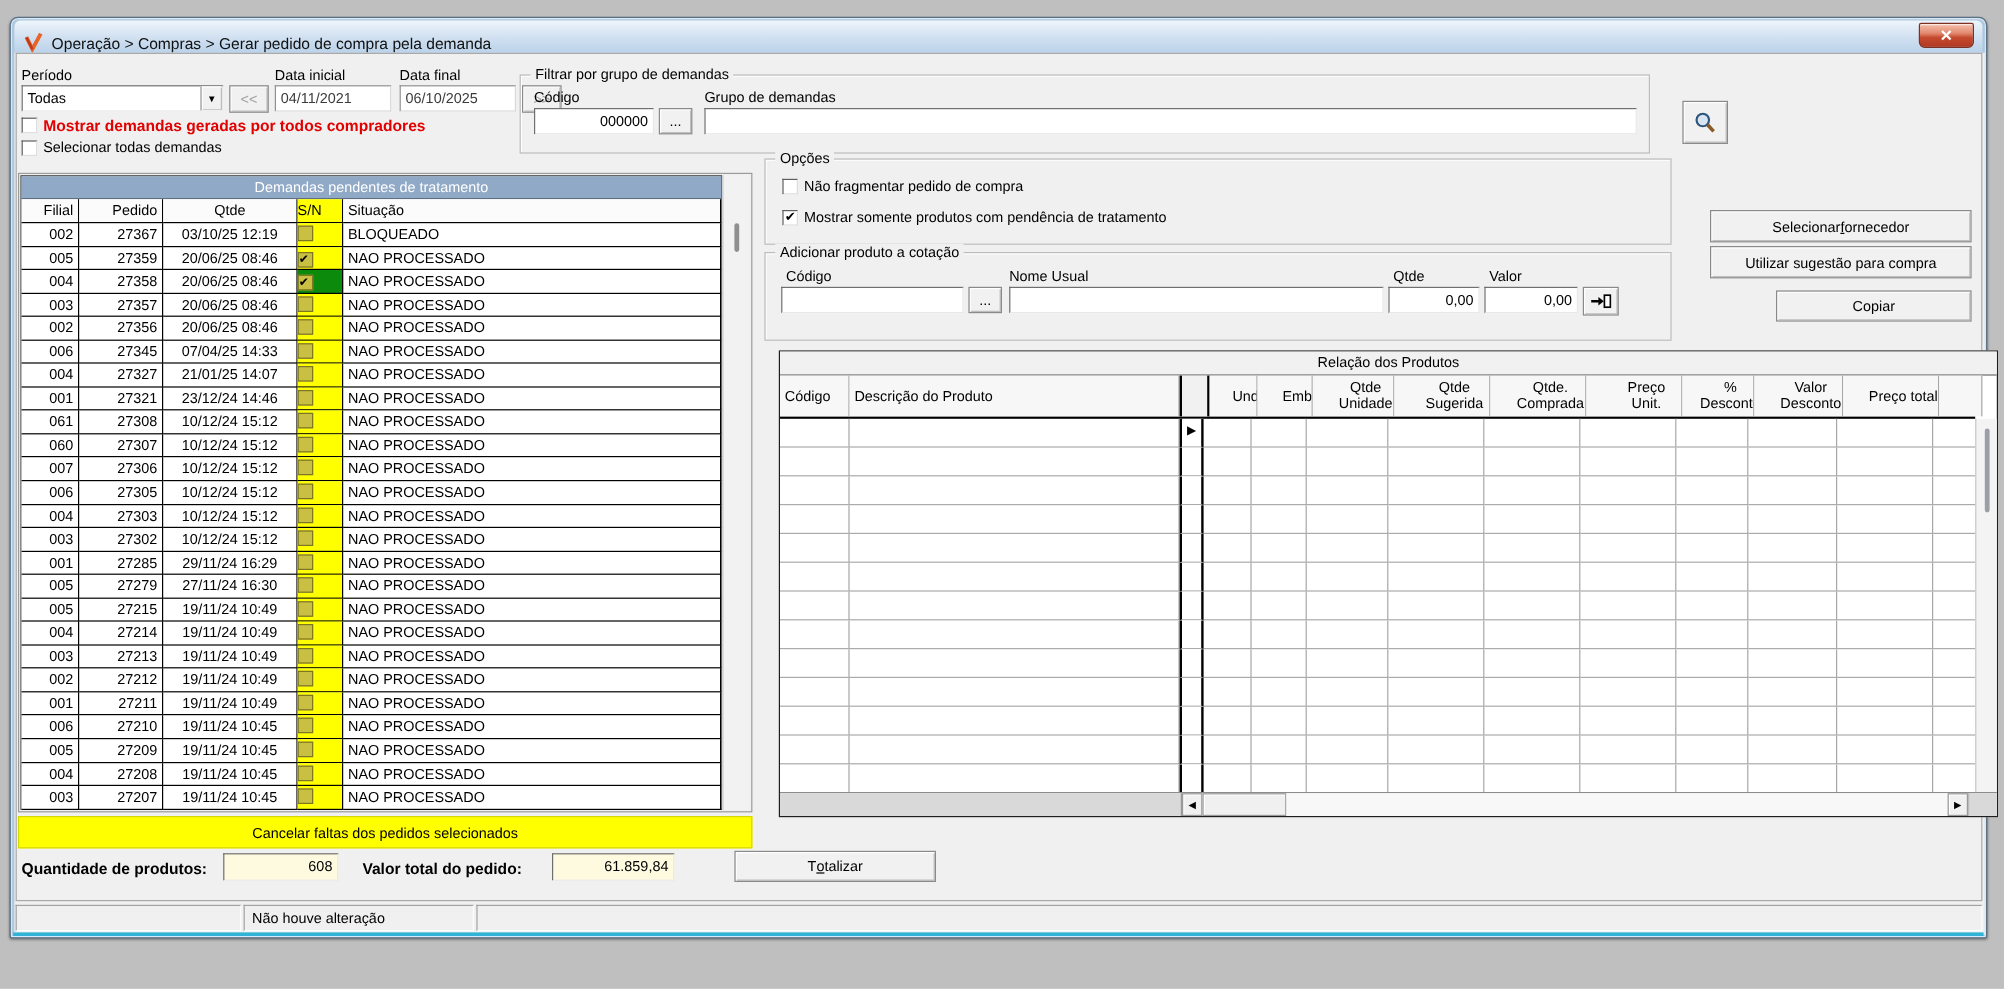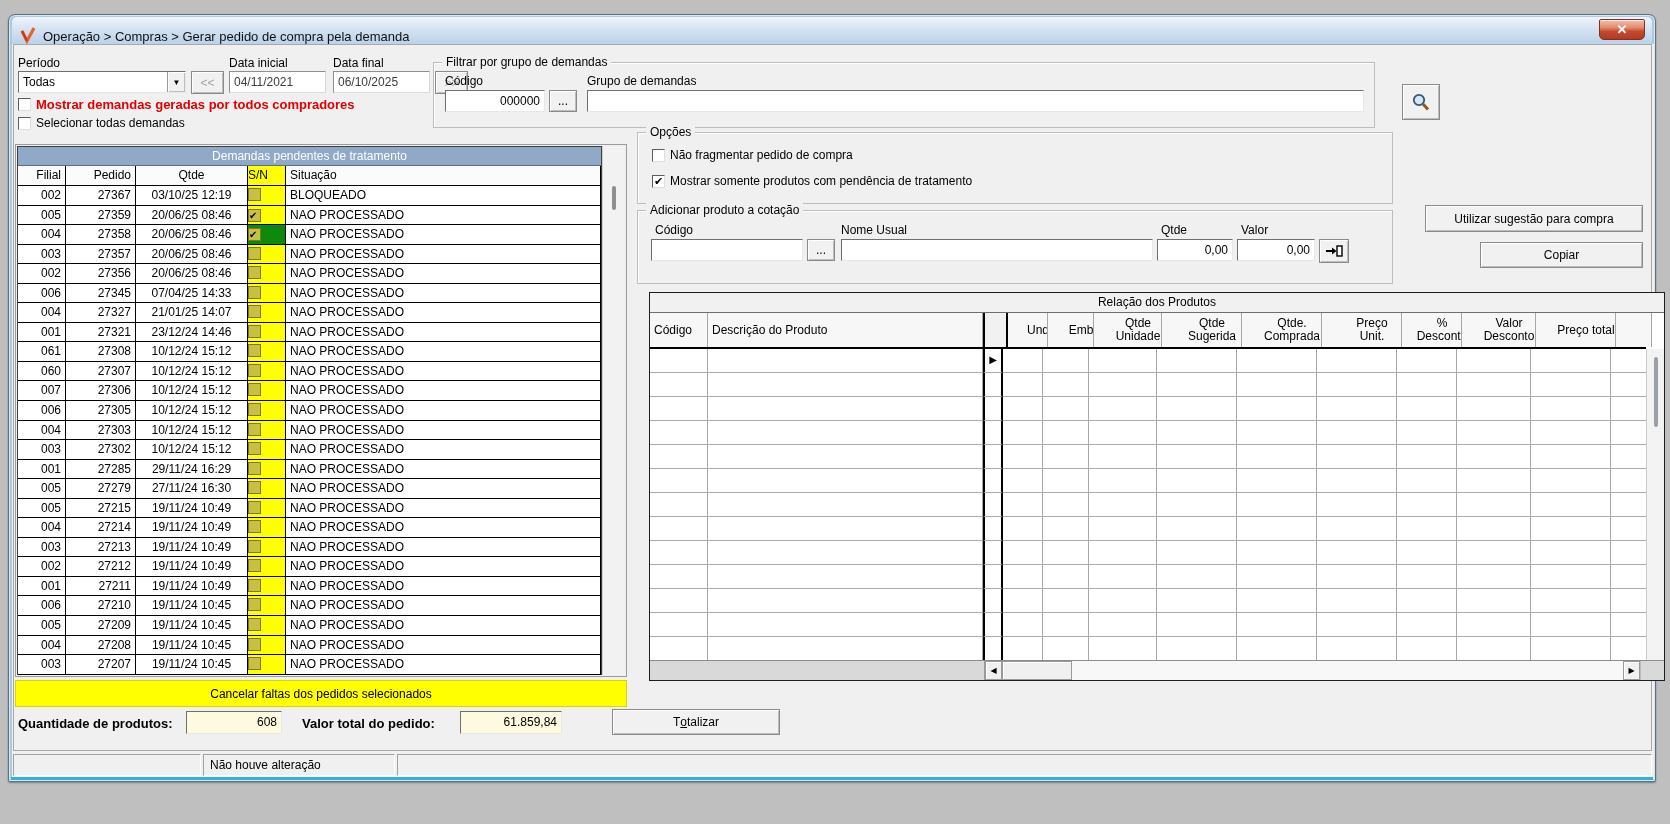--- a/index.html
+++ b/index.html
@@ -395,20 +395,25 @@
       <div class="edit right" style="left:599px; top:28px; width:78px;">0,00</div>
       <div class="btn" style="left:681px; top:28px; width:30px; height:24px;">
         <svg class="icon-svg" width="18" height="14" viewBox="0 0 18 14">
           <line x1="1" y1="7" x2="8" y2="7" stroke="#000" stroke-width="2"></line>
           <polygon points="7,3.5 11.5,7 7,10.5" fill="#000"></polygon>
           <rect x="12" y="2" width="5" height="10" fill="#fff" stroke="#000" stroke-width="1.4"></rect>
         </svg>
       </div>
     </div>
 
+    <div class="btn" style="left:1413px; top:131px; width:218px; height:27px;">
+      <span>Selecionar </span>
+        <u class="mn">f</u>
+        <span>ornecedor</span>
+    </div>
     <div class="btn" style="left:1413px; top:161px; width:218px; height:27px;">Utilizar sugestão para compra</div>
     <div class="btn" style="left:1468px; top:198px; width:163px; height:26px;">Copiar</div>
 
     <div class="pgrid">
       <div class="pband">Relação dos Produtos</div>
       <div class="phdr">
           <div class="pcell phcell lft" style="width: 58px;">
             <span>Código</span>
           </div>
           <div class="pcell phcell lft" style="width: 275px;">

